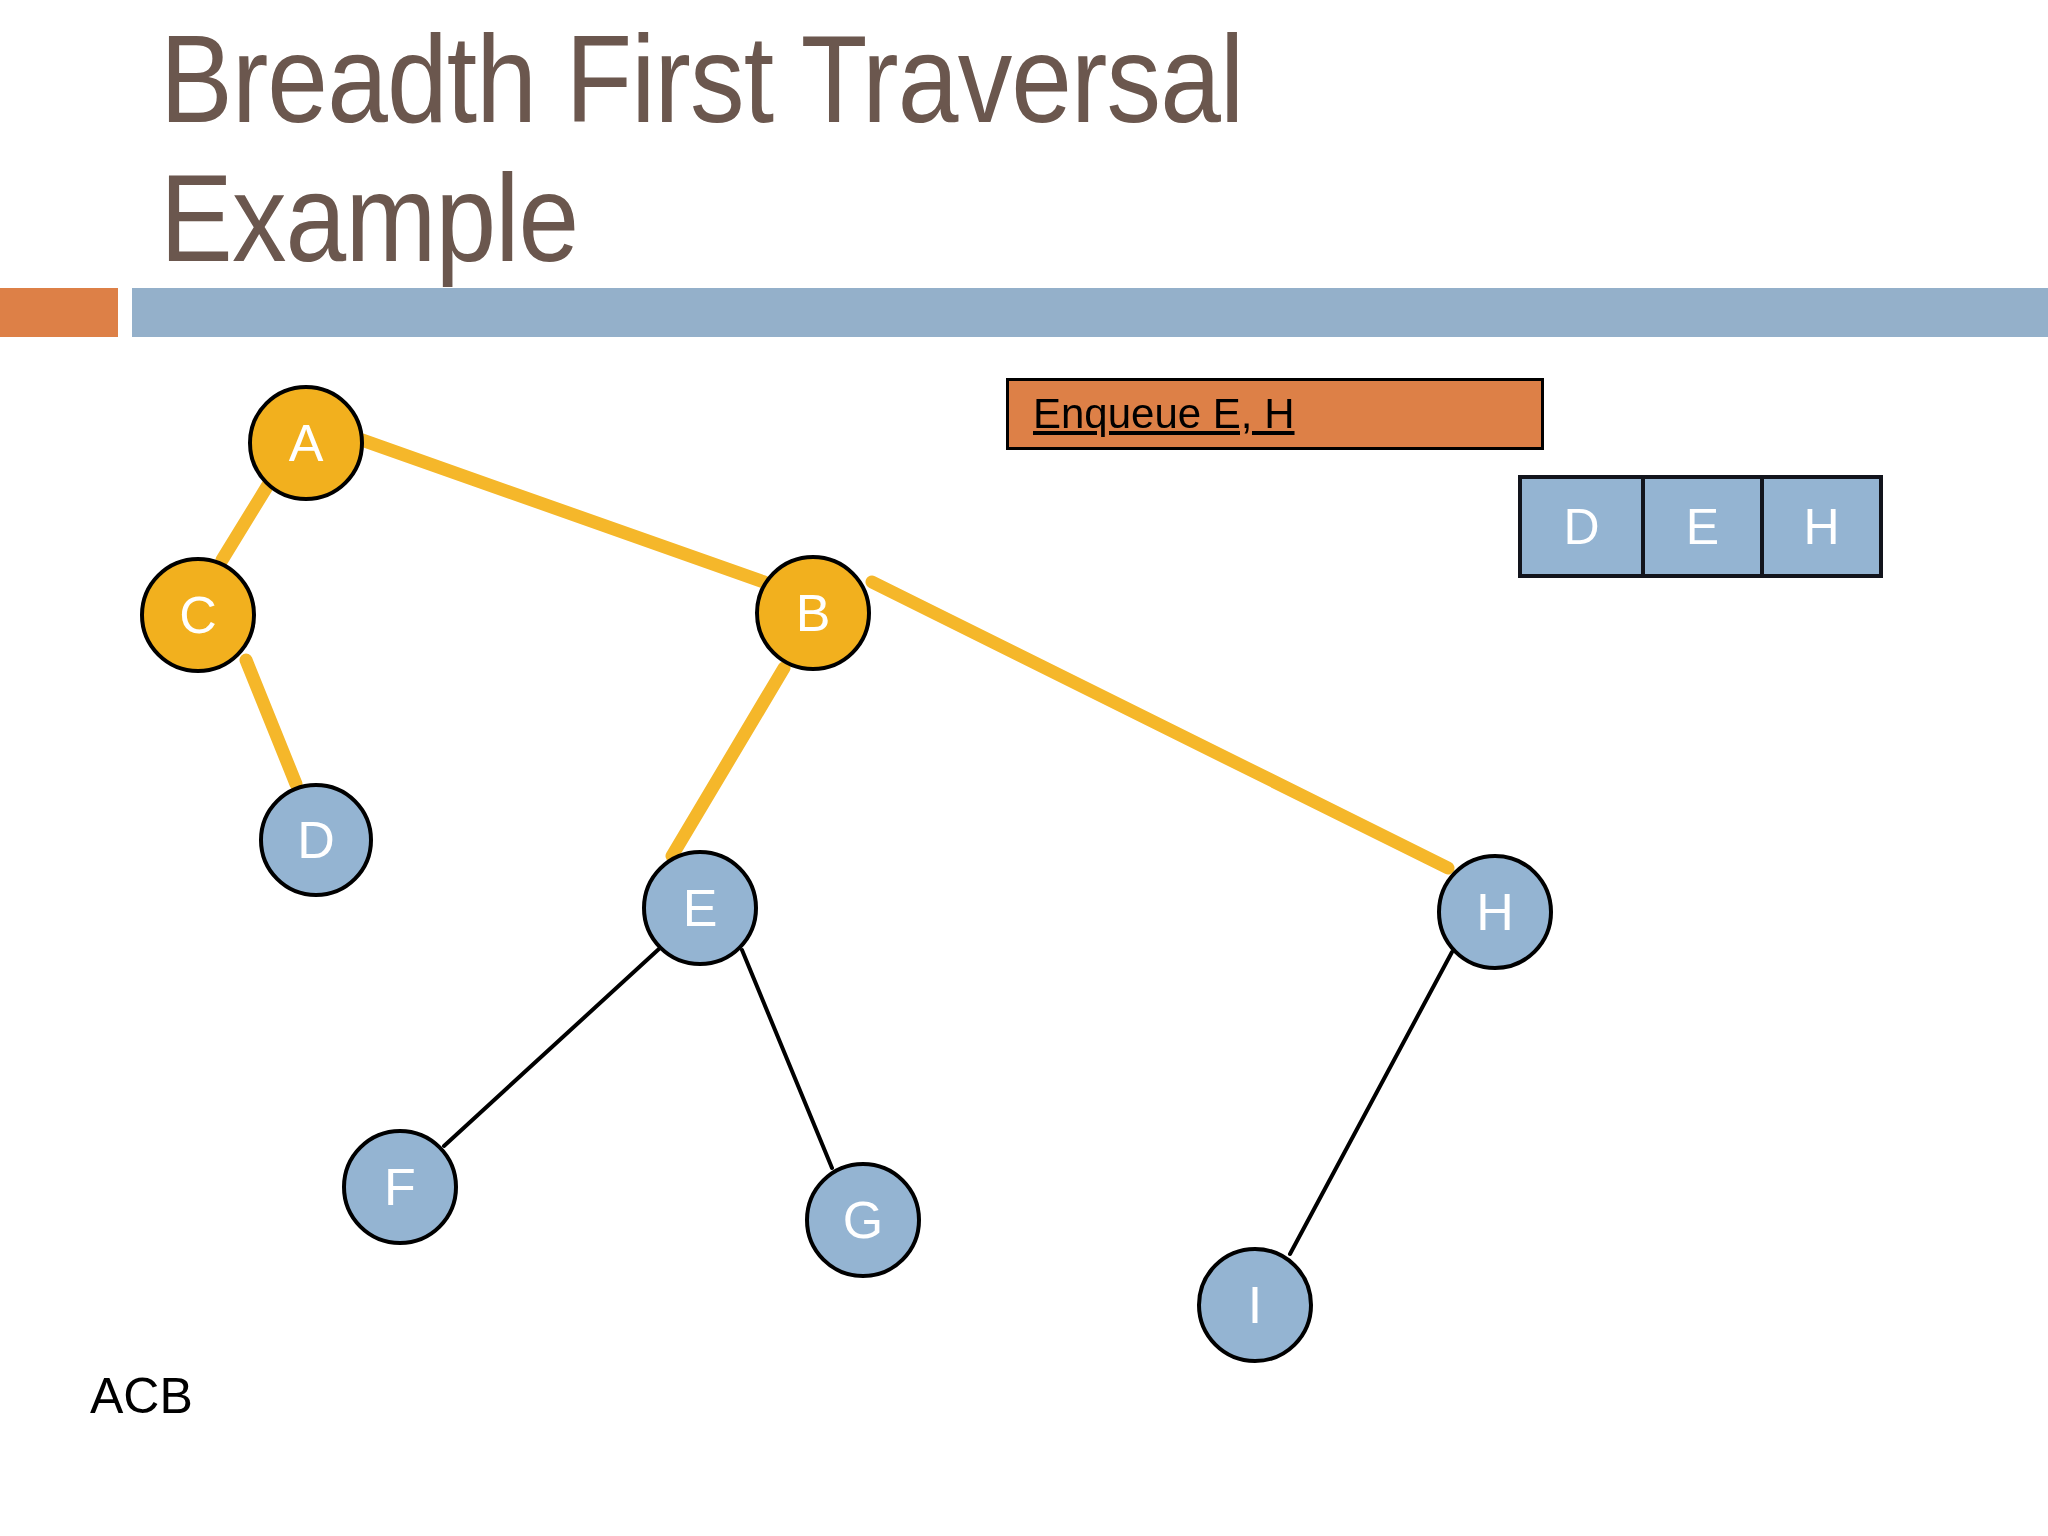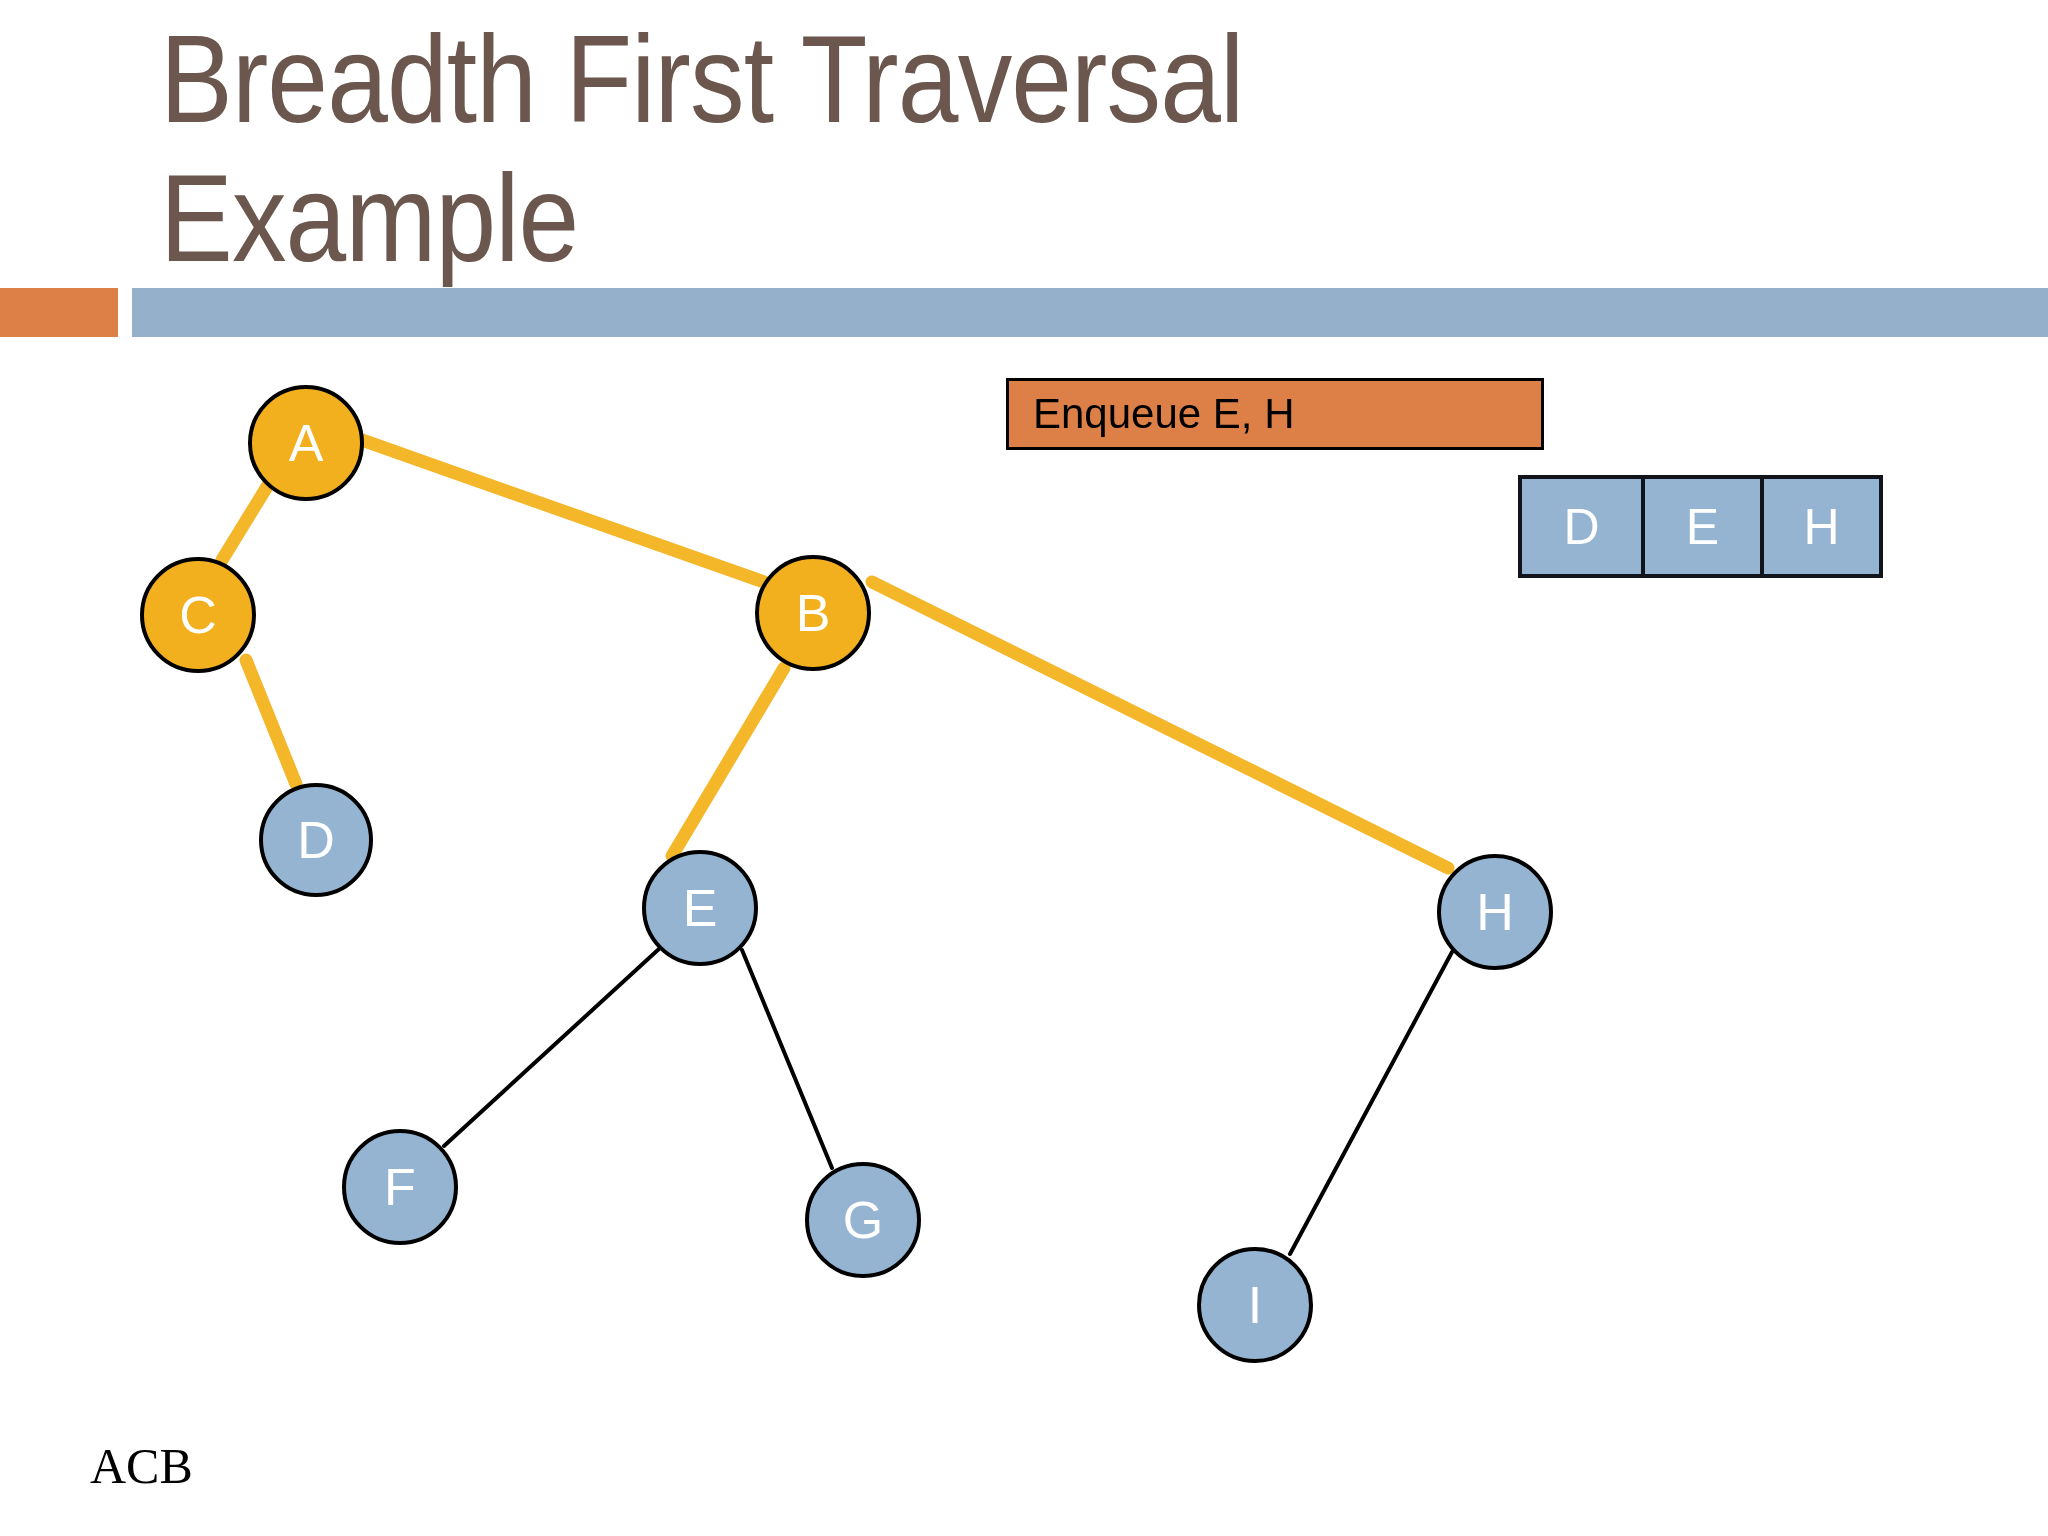--- a/index.html
+++ b/index.html
@@ -92,20 +92,21 @@
     height: 72px;
     background: #DD8047;
     border: 3px solid #000000;
     box-sizing: border-box;
     display: flex;
     align-items: center;
     padding-left: 24px;
     color: #000000;
     font-family: "Liberation Sans", sans-serif;
     font-size: 42px;
+    text-decoration: underline;
   }
 
   
   #queue-strip {
     position: absolute;
     left: 1518px;
     top: 475px;
     height: 103px;
     display: flex;
     border: 4px solid #12141C;
@@ -123,23 +124,23 @@
     font-family: "Liberation Sans", sans-serif;
     font-size: 50px;
     background: #94B4D2;
   }
   .queue-cell + .queue-cell { border-left: 4px solid #12141C; }
 
   
   #footer-note {
     position: absolute;
     left: 90px;
-    top: 1437px;
+    top: 1367px;
     color: #000000;
-    font-family: Liberation Serif, serif;
+    font-family: Liberation Sans, sans-serif;
     font-size: 50px;
   }
 </style>
 </head>
 <body>
 
 <div id="slide-title">Breadth First Traversal
 Example</div>
 
 <div id="header-band">

